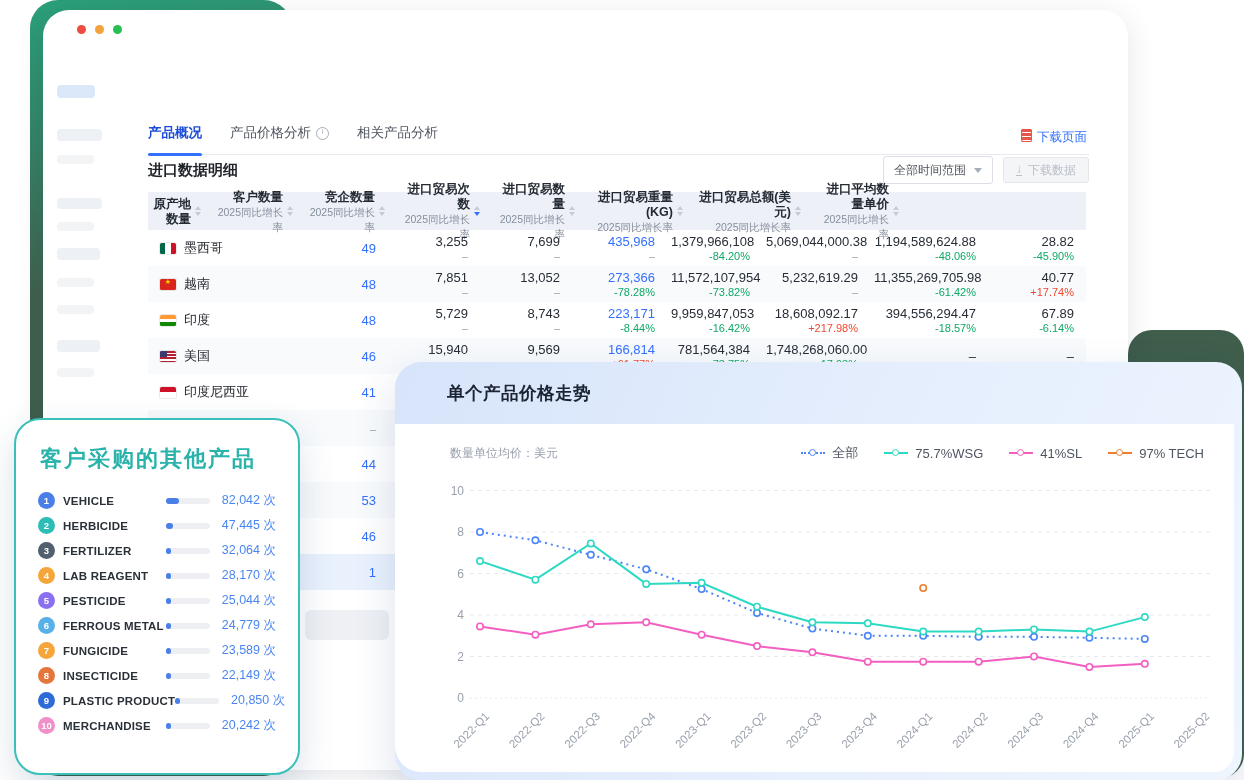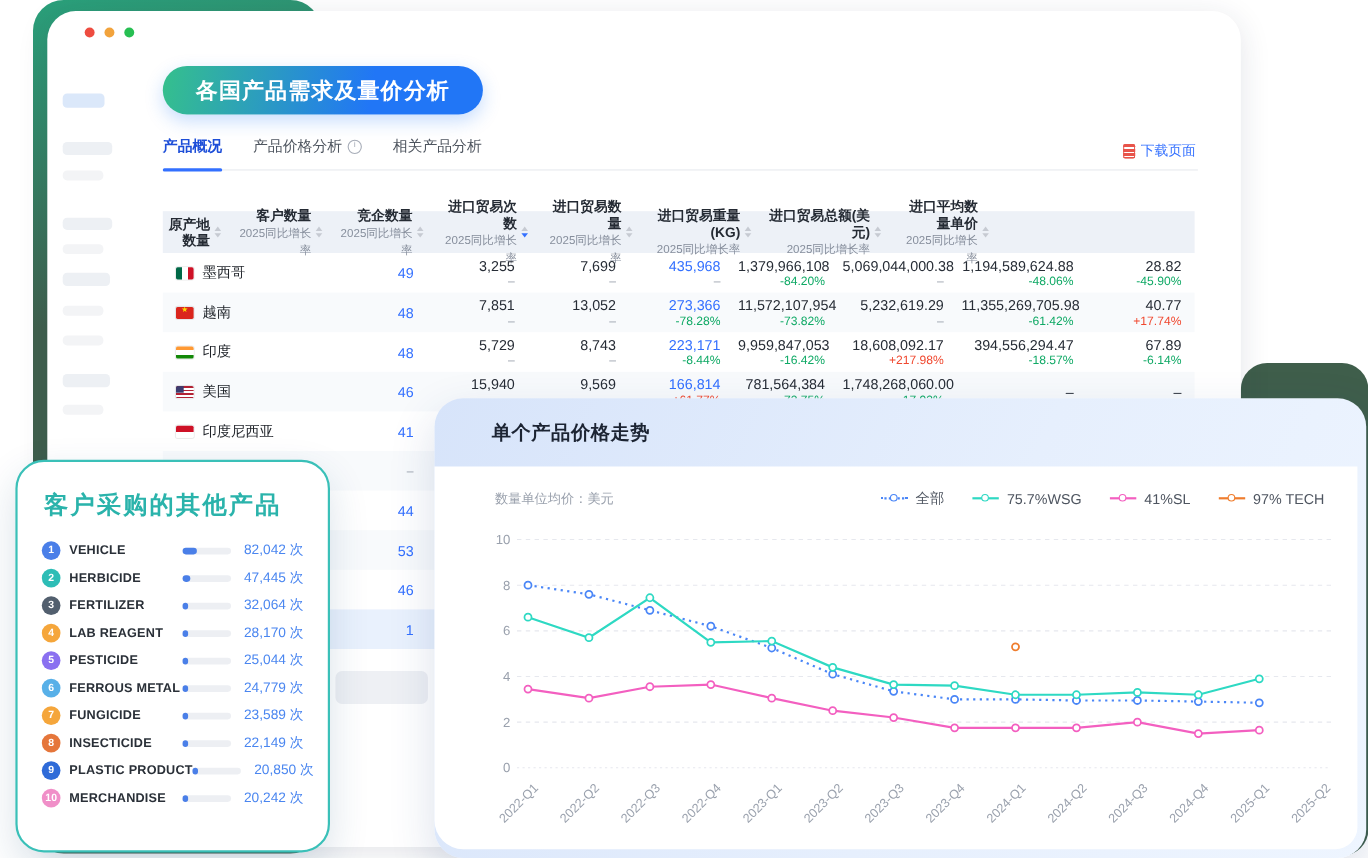--- a/index.html
+++ b/index.html
@@ -26,21 +26,21 @@
     border-radius:24px;background:linear-gradient(100deg,#35c08c 0%,#2176f6 65%);
     color:#fff;font-size:20px;font-weight:bold;letter-spacing:1px;box-shadow:0 6px 16px rgba(33,118,246,.25);}
 
   .tabs{position:absolute;left:105px;top:114px;width:941px;height:30px;display:flex;gap:28px;border-bottom:1px solid #e7e9ee;}
   .tab{position:relative;font-size:13.5px;color:#4e555f;display:flex;align-items:center;gap:5px;padding-bottom:12px;cursor:pointer;}
   .tab.active{color:#1d4ed8;font-weight:bold;}
   .tab.active::after{content:"";position:absolute;left:0;right:0;bottom:-2px;height:3px;border-radius:2px;background:#3370ff;}
   .info-ic{width:11px;height:11px;border:1px solid #a7adb8;border-radius:50%;display:inline-block;position:relative;}
   .info-ic::after{content:"i";position:absolute;left:0;right:0;top:-1px;text-align:center;font-size:8px;color:#a7adb8;font-style:normal;}
 
-  .dl-page{position:absolute;right:41px;top:119px;display:flex;align-items:center;gap:5px;color:#3370ff;font-size:12.5px;cursor:pointer;}
+  .dl-page{position:absolute;right:41px;top:119px;display:flex;align-items:flex-start;gap:5px;color:#3370ff;font-size:12.5px;cursor:pointer;}
   .pdf-ic{width:11px;height:13px;border-radius:2px;background:repeating-linear-gradient(180deg,#e8544a 0 3px,#fff 3px 4px);
     box-shadow:0 0 0 1px #e8544a inset;}
 
   .sec-row{position:absolute;left:105px;top:146px;width:941px;height:28px;display:flex;align-items:center;}
   .sec-title{font-size:15px;font-weight:bold;color:#1f2329;}
   .time-select{margin-left:auto;height:26px;display:flex;align-items:center;gap:8px;padding:0 10px;border:1px solid #dcdfe6;
     border-radius:3px;font-size:12px;color:#51565d;background:#fff;cursor:pointer;}
   .sel-caret{width:0;height:0;border-left:4px solid transparent;border-right:4px solid transparent;border-top:5px solid #a7adb8;}
   .dl-data{margin-left:10px;height:26px;display:flex;align-items:center;gap:6px;padding:0 12px;border:1px solid #e4e6eb;
     border-radius:3px;font-size:12px;color:#b9bec8;background:#f4f5f7;cursor:not-allowed;}
@@ -131,42 +131,50 @@
         <span class="skel g2" style="left:14px;top:145px;width:37px;height:9px"></span>
         <span class="skel g1" style="left:14px;top:188px;width:45px;height:11px"></span>
         <span class="skel g2" style="left:14px;top:212px;width:37px;height:9px"></span>
         <span class="skel g1" style="left:14px;top:238px;width:43px;height:12px"></span>
         <span class="skel g2" style="left:14px;top:268px;width:37px;height:9px"></span>
         <span class="skel g2" style="left:14px;top:295px;width:37px;height:9px"></span>
         <span class="skel g1" style="left:14px;top:330px;width:43px;height:12px"></span>
         <span class="skel g2" style="left:14px;top:358px;width:37px;height:9px"></span>
       </div>
 
-    <div class="pill">
-      <span>各国产品需求及量价分析</span>
-    </div>
 
     <div class="tabs" id="tabsRoot">
         <div class="tab active">
      <span>产品概况</span>
    </div>
         <div class="tab ">
      <span>产品价格分析</span>
           <span class="info-ic"></span>
    </div>
         <div class="tab ">
      <span>相关产品分析</span>
    </div>
       </div>
 
     <div class="dl-page">
       <span class="pdf-ic"></span>
       <span>下载页面</span>
     </div>
 
+    <div class="sec-row">
+      <div class="sec-title">进口数据明细</div>
+      <div class="time-select">
+        <span>全部时间范围</span>
+        <span class="sel-caret"></span>
+      </div>
+      <button class="dl-data">
+        <span class="dl-ic">↓</span>
+        <span>下载数据</span>
+      </button>
+    </div>
 
     <div class="table" id="tableRoot">
         <div class="thead">
           <div class="th " style="width:65px">
          <span class="th-lbls"><span class="th-lbl">原产地数量</span></span>
             <span class="sorters">
               <i class="up"></i>
               <i class="dn "></i>
             </span>
        </div>

